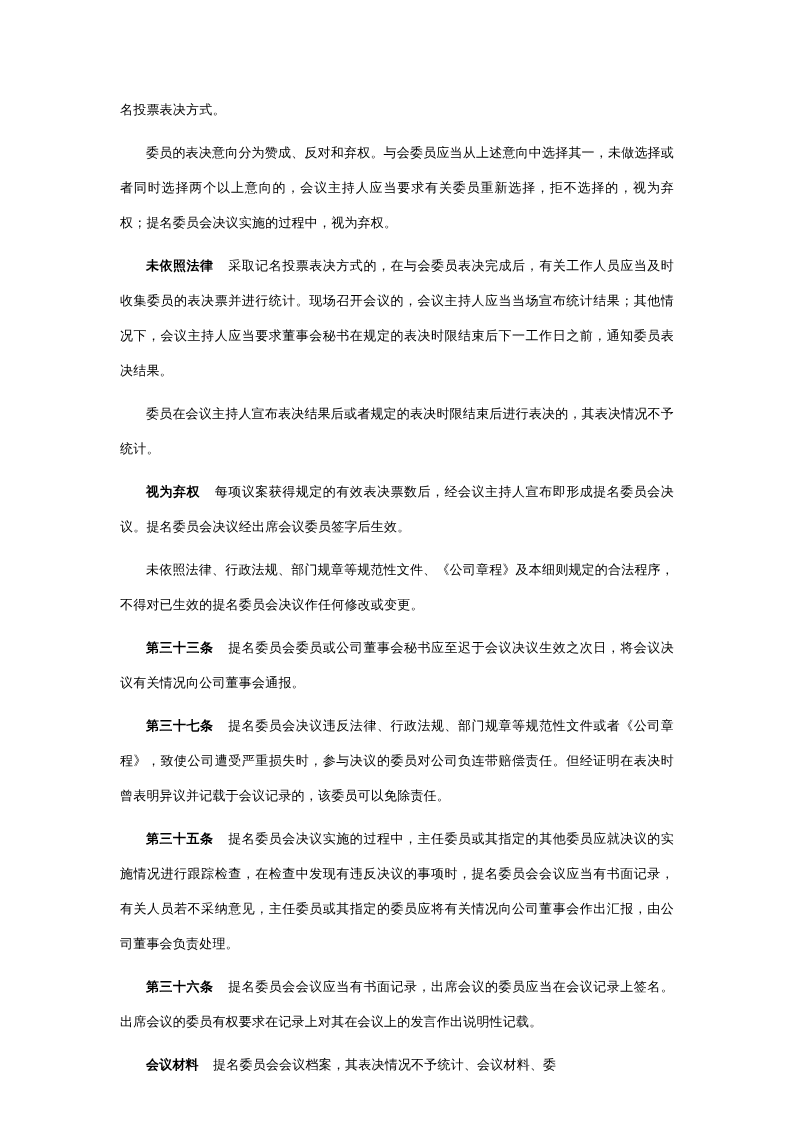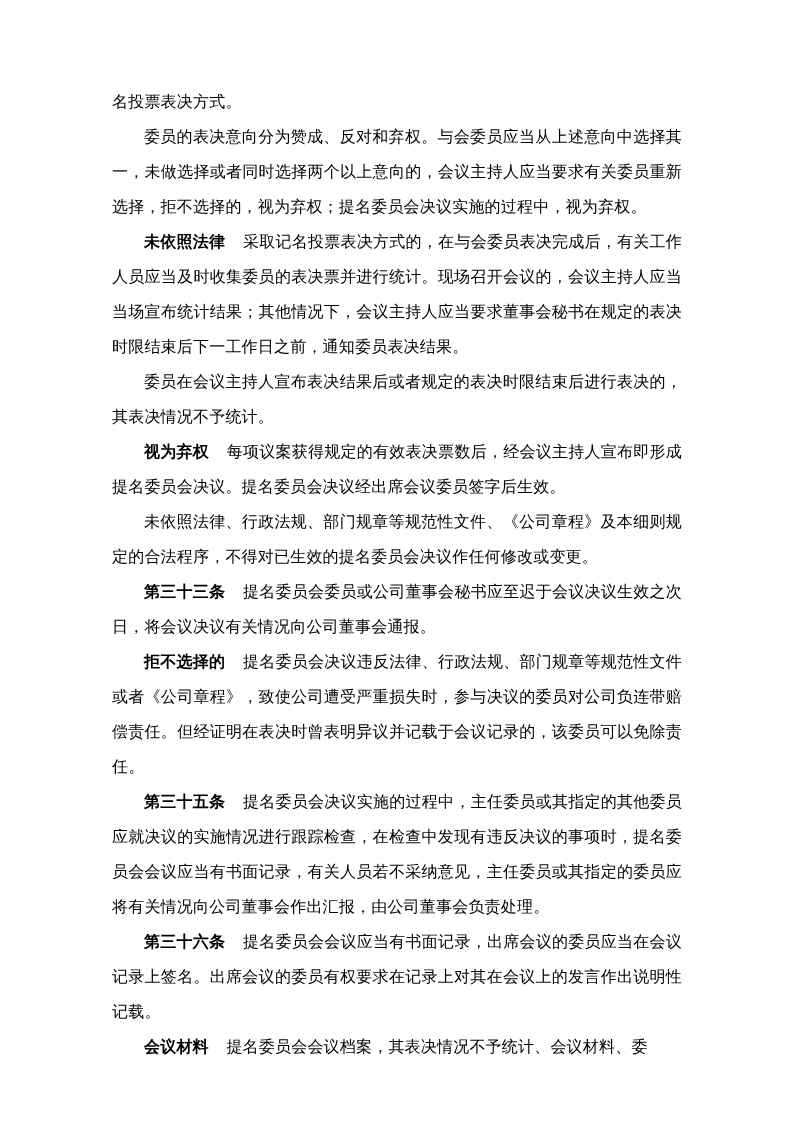--- a/index.html
+++ b/index.html
@@ -23,25 +23,25 @@
     height: 1122px;
     background: #fff;
   }
   .content {
     position: absolute;
     left: 112px;
     top: 84px;
     width: 570px;
   }
   .para {
-    font-size: 16px;
+    font-size: 13px;
     line-height: 35px;
     text-align: justify;
     text-justify: inter-ideograph;
-    margin: 0;
+    margin: 8px;
     letter-spacing: 0.2px;
   }
   .indent {
     text-indent: 2em;
   }
   .noindent {
     text-indent: 0;
   }
   .chapter {
     font-size: 15.6px;
@@ -75,21 +75,21 @@
 
     <p class="para indent">委员在会议主持人宣布表决结果后或者规定的表决时限结束后进行表决的，其表决情况不予统计。</p>
 
 
     <p class="para indent"><span class="art-label">视为弃权</span><span class="sp"></span><span>每项议案获得规定的有效表决票数后，经会议主持人宣布即形成提名委员会决议。提名委员会决议经出席会议委员签字后生效。</span></p>
 
     <p class="para indent">未依照法律、行政法规、部门规章等规范性文件、《公司章程》及本细则规定的合法程序，不得对已生效的提名委员会决议作任何修改或变更。</p>
 
     <p class="para indent"><span class="art-label">第三十三条</span><span class="sp"></span><span>提名委员会委员或公司董事会秘书应至迟于会议决议生效之次日，将会议决议有关情况向公司董事会通报。</span></p>
 
-    <p class="para indent"><span class="art-label">拒不选择的</span><span class="sp"></span><span>提名委员会决议违反法律、行政法规、部门规章等规范性文件或者《公司章程》，致使公司遭受严重损失时，参与决议的委员对公司负连带赔偿责任。但经证明在表决时曾表明异议并记载于会议记录的，该委员可以免除责任。</span></p>
+    <p class="para indent"><span class="art-label">第三十七条</span><span class="sp"></span><span>提名委员会决议违反法律、行政法规、部门规章等规范性文件或者《公司章程》，致使公司遭受严重损失时，参与决议的委员对公司负连带赔偿责任。但经证明在表决时曾表明异议并记载于会议记录的，该委员可以免除责任。</span></p>
 
     <p class="para indent"><span class="art-label">第三十五条</span><span class="sp"></span><span>提名委员会决议实施的过程中，主任委员或其指定的其他委员应就决议的实施情况进行跟踪检查，在检查中发现有违反决议的事项时，提名委员会会议应当有书面记录，有关人员若不采纳意见，主任委员或其指定的委员应将有关情况向公司董事会作出汇报，由公司董事会负责处理。</span></p>
 
     <p class="para indent"><span class="art-label">第三十六条</span><span class="sp"></span><span>提名委员会会议应当有书面记录，出席会议的委员应当在会议记录上签名。出席会议的委员有权要求在记录上对其在会议上的发言作出说明性记载。</span></p>
 
     <p class="para indent"><span class="art-label">会议材料</span><span class="sp"></span><span>提名委员会会议档案，其表决情况不予统计、会议材料、委</span></p>
 
   </div>
 </div>
 

